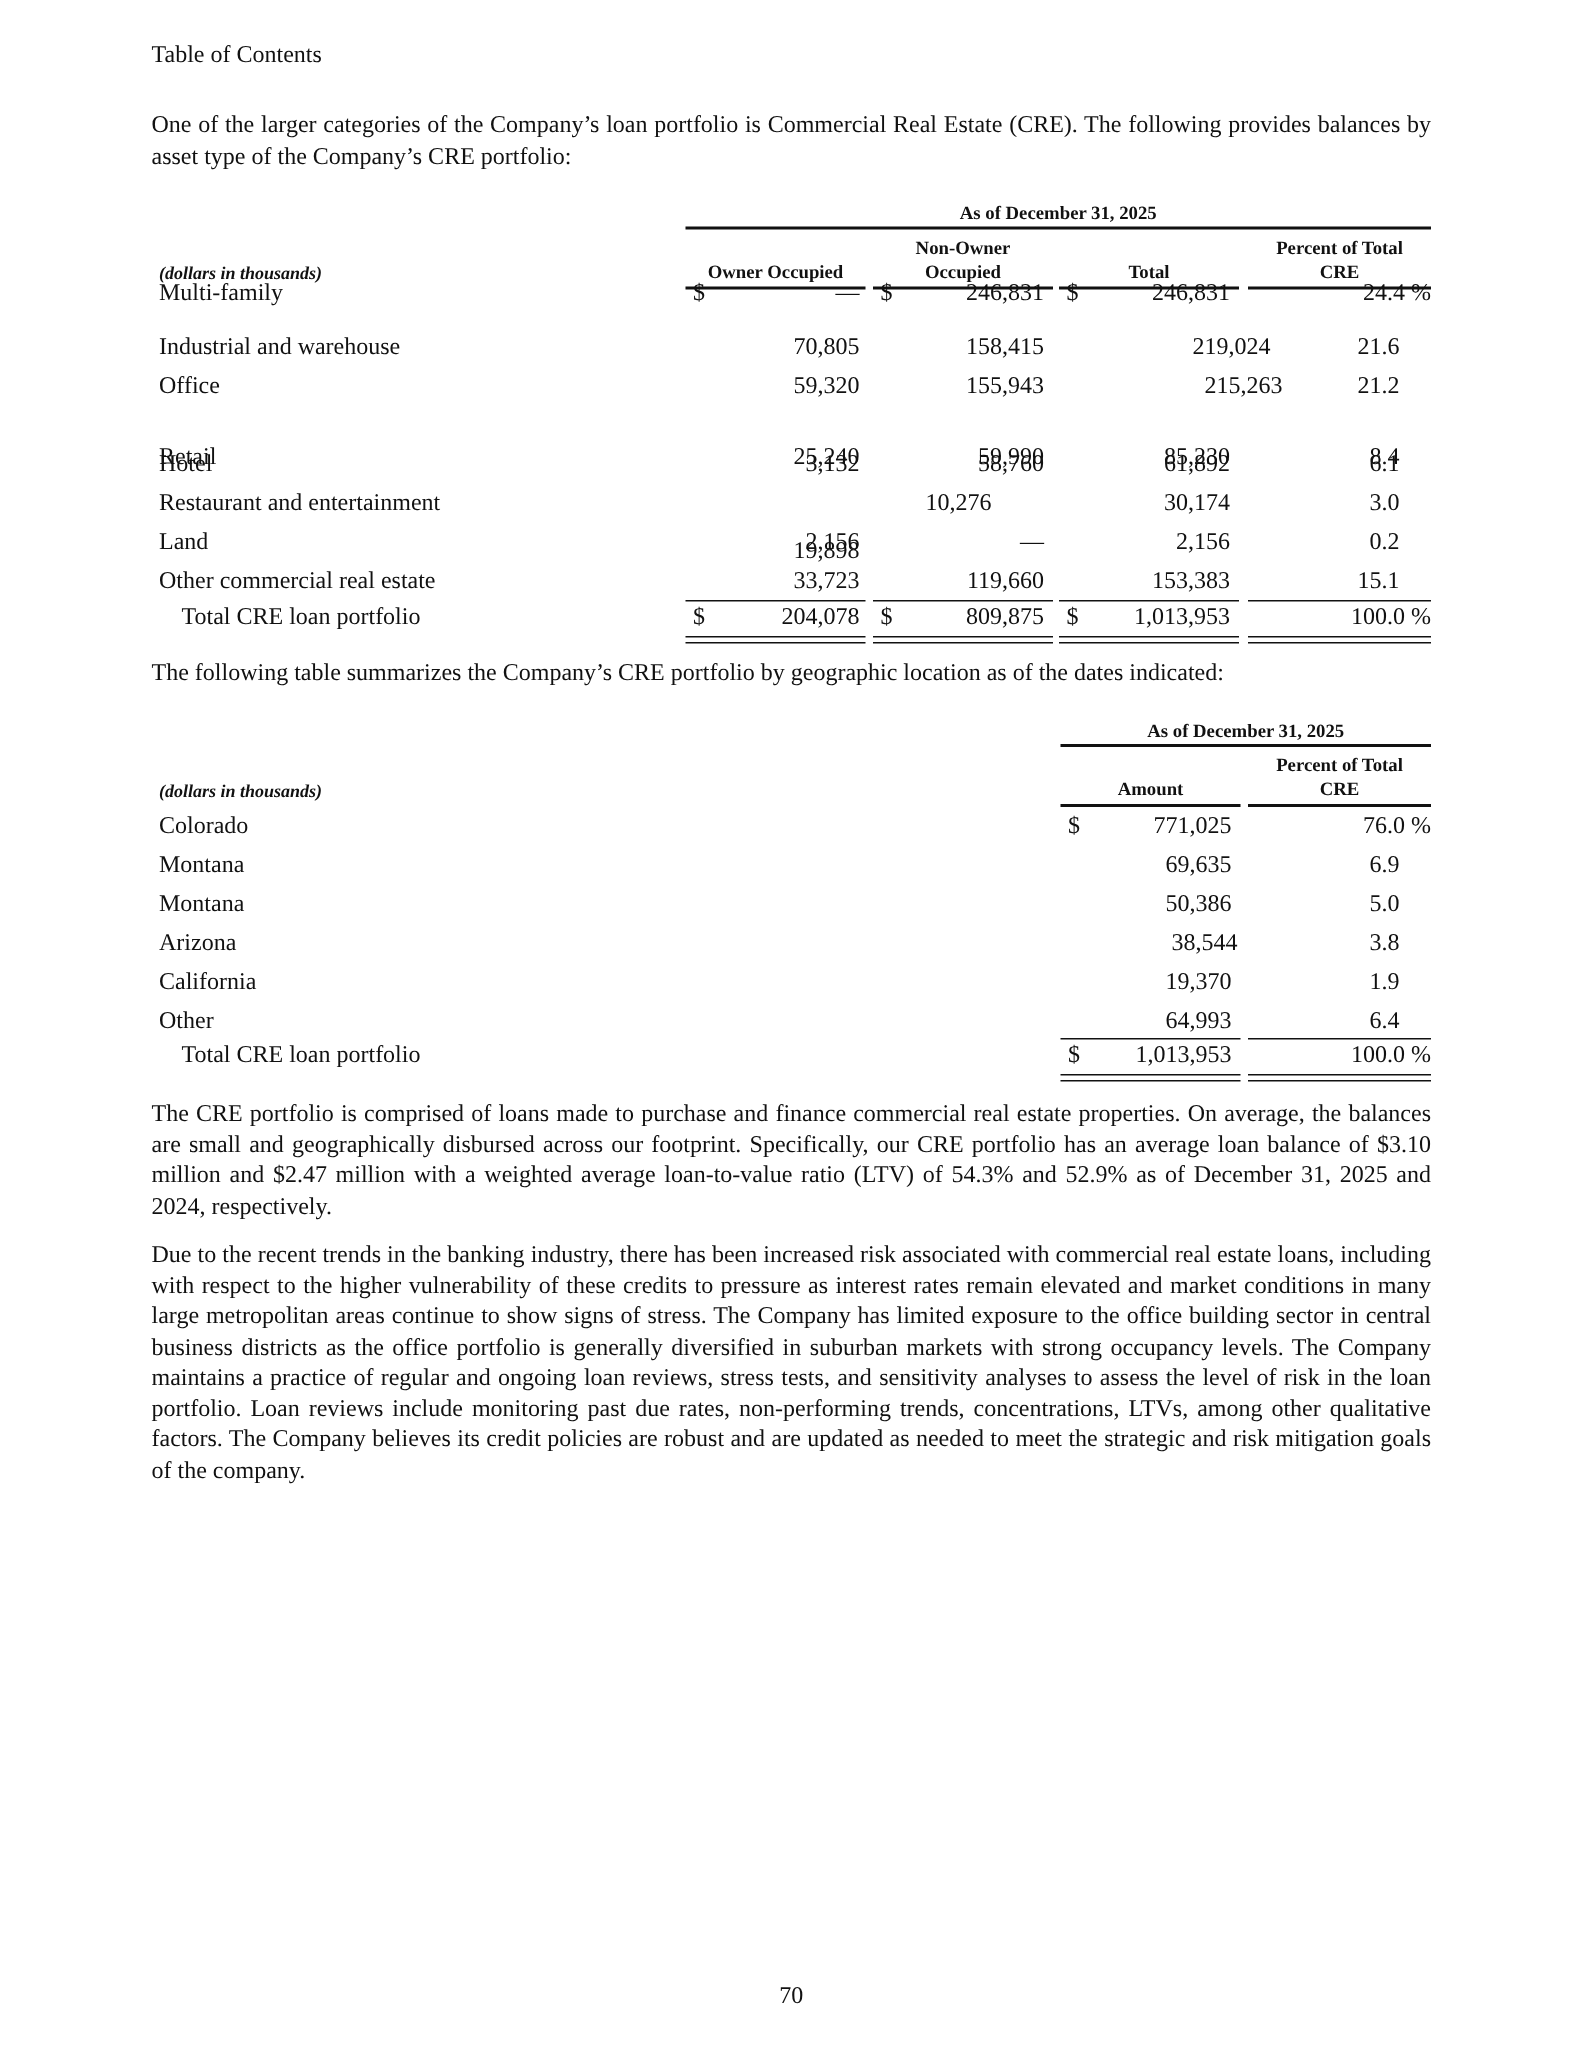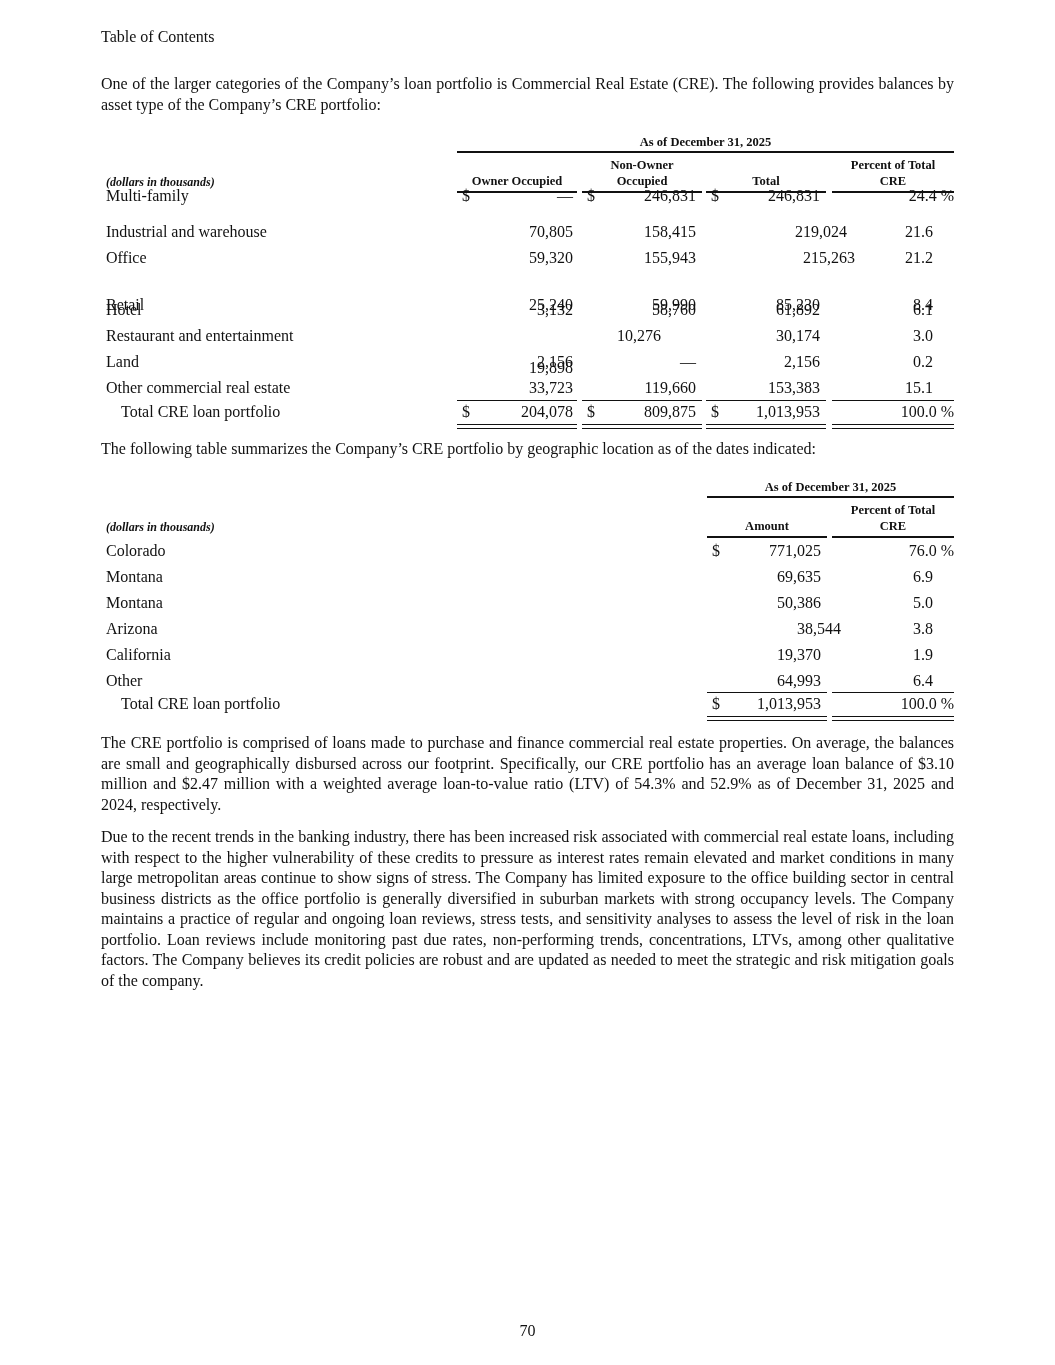--- a/index.html
+++ b/index.html
@@ -187,21 +187,21 @@
         <span class="cell" style="left:606px; width:114px;">69,635</span>
         <span class="cell" style="left:731px; width:101px;">6.9</span>
       </div>
       <div class="row" style="top: 115px;">
         <span class="label">Montana</span>
         <span class="cell" style="left:606px; width:114px;">50,386</span>
         <span class="cell" style="left:731px; width:101px;">5.0</span>
       </div>
       <div class="row" style="top: 141px;">
         <span class="label">Arizona</span>
-        <span class="cell" style="left:626px; width:114px;">38,544</span>
+        <span class="cell" style="left:610px; width:114px;">38,544</span>
         <span class="cell" style="left:731px; width:101px;">3.8</span>
       </div>
       <div class="row" style="top: 167px;">
         <span class="label">California</span>
         <span class="cell" style="left:606px; width:114px;">19,370</span>
         <span class="cell" style="left:731px; width:101px;">1.9</span>
       </div>
       <div class="row" style="top: 193px;">
         <span class="label">Other</span>
         <span class="cell" style="left:606px; width:114px;">64,993</span>

